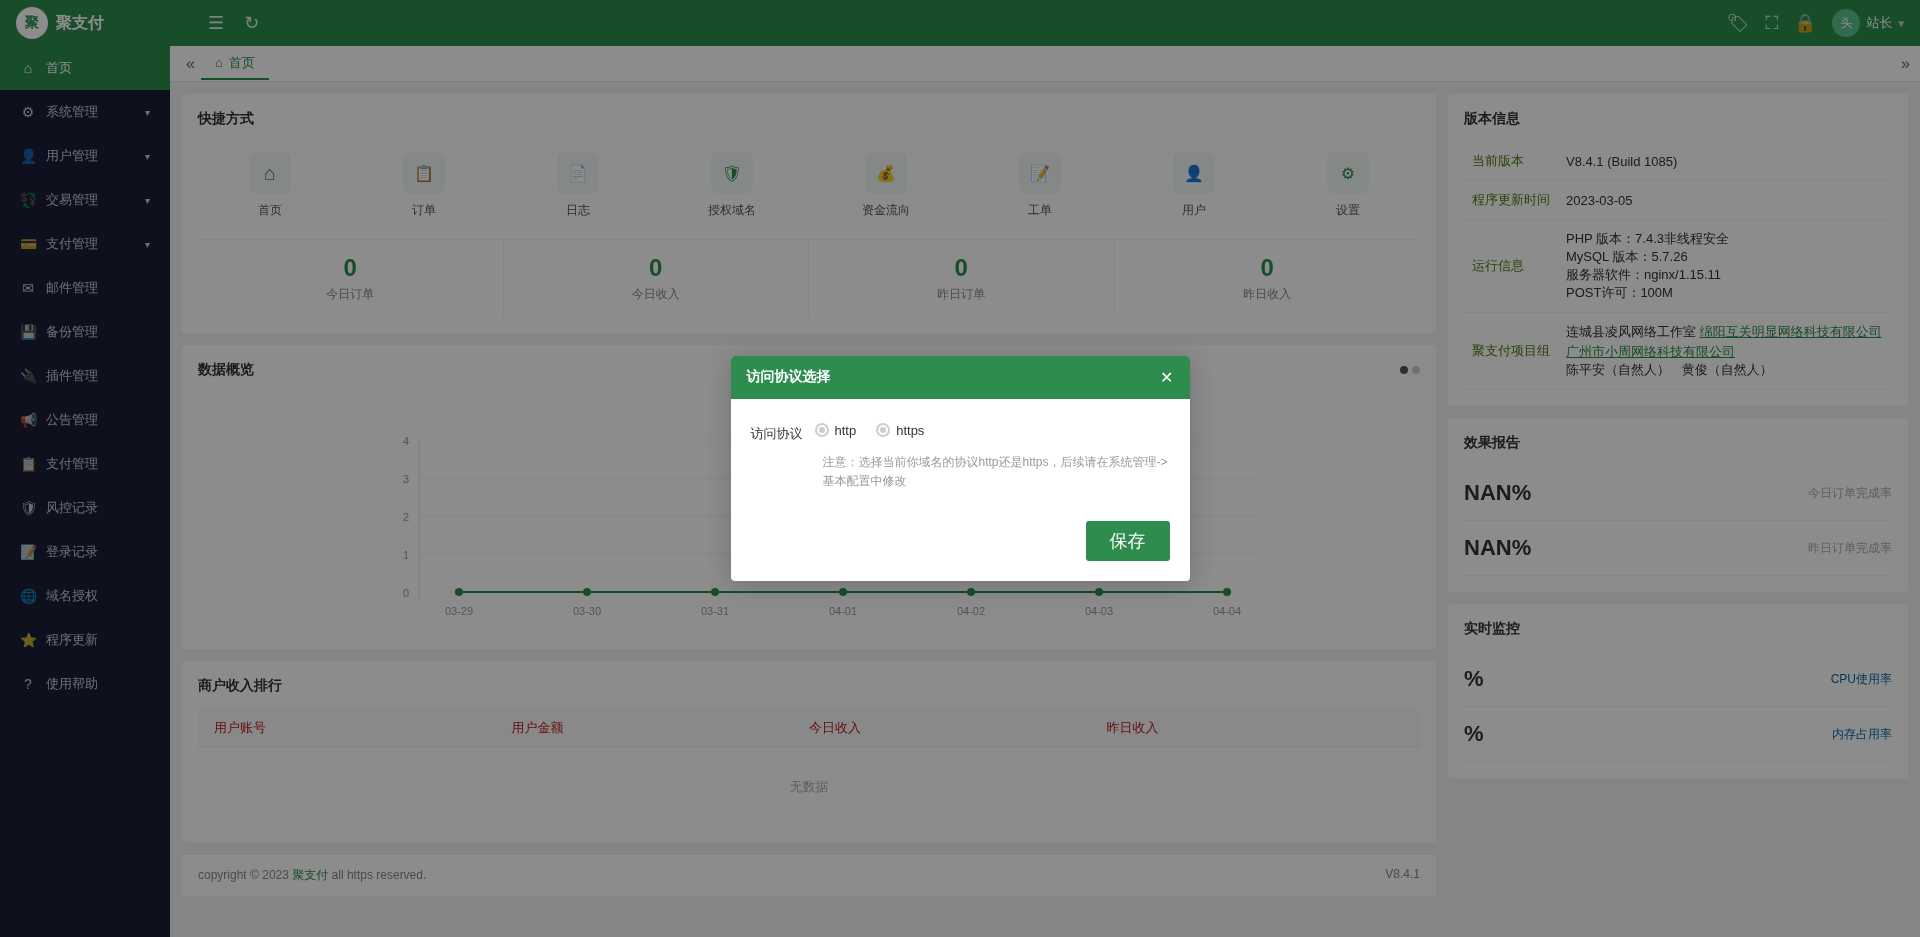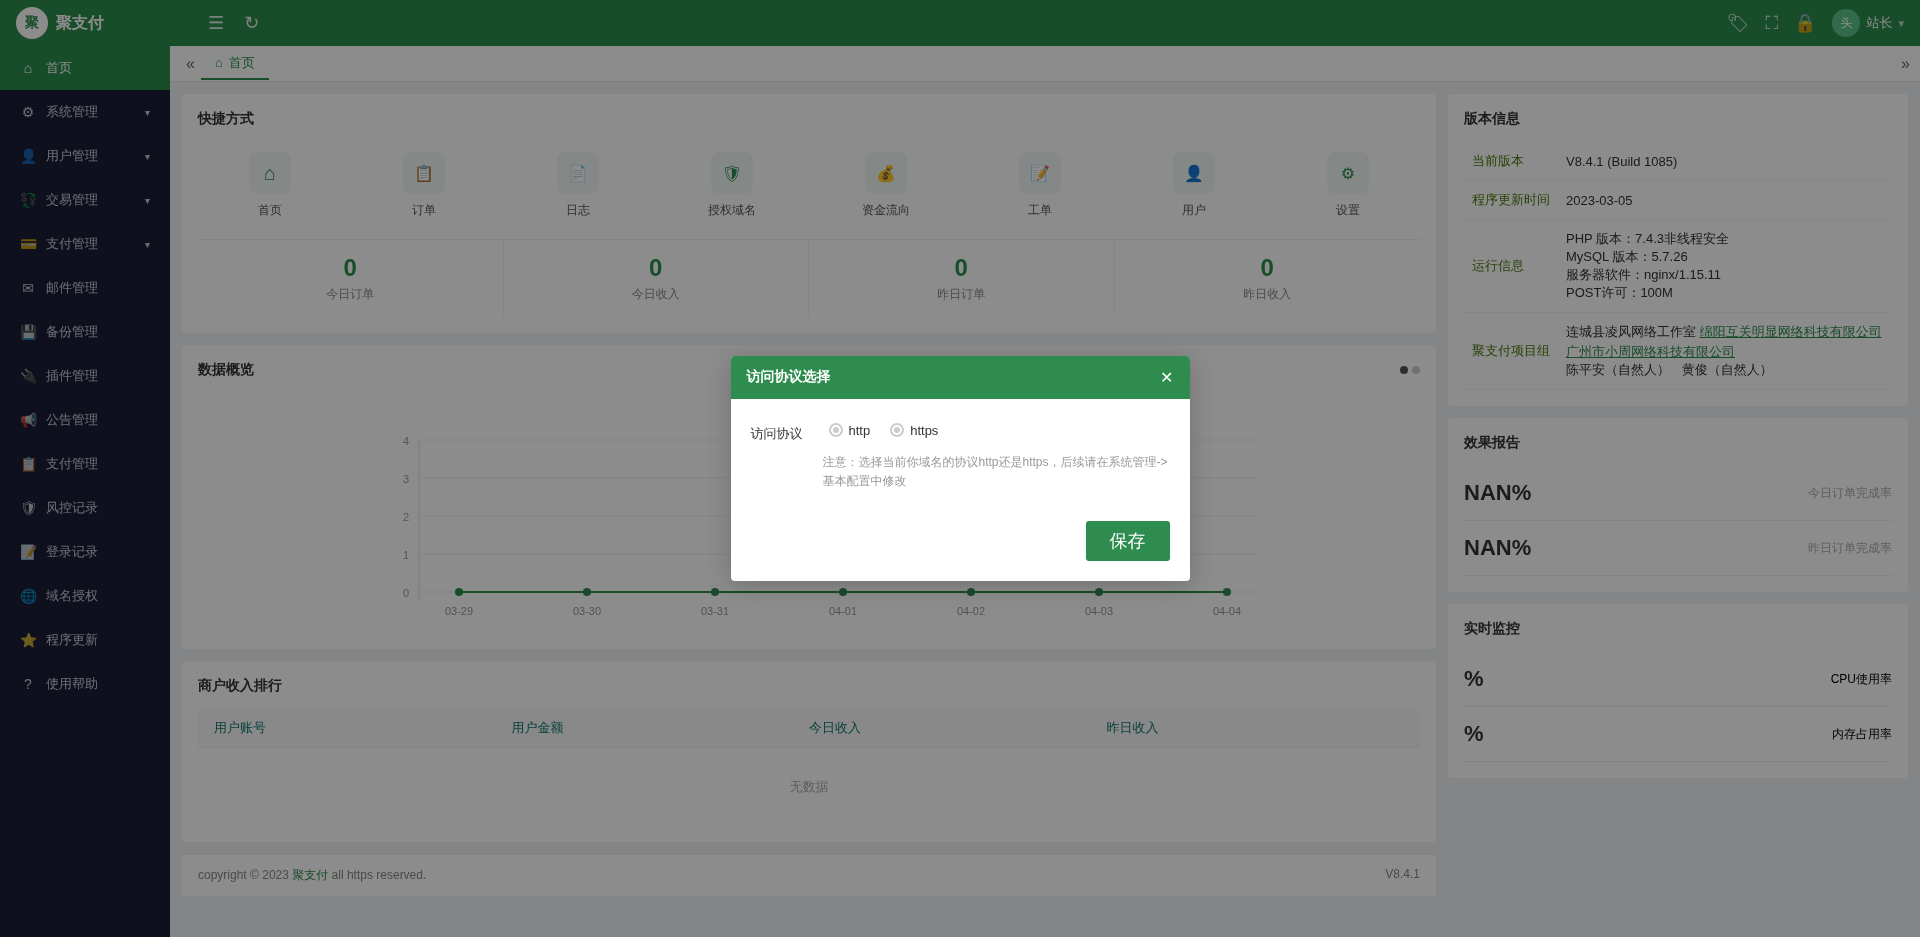--- a/index.html
+++ b/index.html
@@ -196,21 +196,21 @@
     .chart-svg { width: 100%; height: 200px; }
 
     
     .table-header {
       display: grid;
       grid-template-columns: 1fr 1fr 1fr 1fr;
       background: #fafafa;
       padding: 10px 16px;
       border-bottom: 1px solid #f0f0f0;
       font-size: 13px;
-      color: #0f766e;
+      color: #b91c1c;
     }
     .table-empty {
       text-align: center;
       padding: 30px;
       color: #aaa;
       font-size: 13px;
     }
 
     
     .info-table { width: 100%; border-collapse: collapse; }
@@ -231,21 +231,21 @@
 
     
     .monitor-item {
       padding: 14px 0;
       border-bottom: 1px solid #f0f0f0;
       display: flex;
       align-items: center;
       justify-content: space-between;
     }
     .monitor-value { font-size: 22px; font-weight: bold; color: #333; }
-    .monitor-label { font-size: 12px; color: #000000; text-align: center; }
+    .monitor-label { font-size: 12px; color: #0369a1; text-align: center; }
 
     
     .footer {
       background: #fff;
       border-top: 1px solid #eee;
       padding: 12px 16px;
       font-size: 12px;
       color: #888;
       display: flex;
       justify-content: space-between;
@@ -288,21 +288,21 @@
       cursor: pointer;
       font-size: 16px;
       background: none;
       border: none;
       color: #fff;
     }
     .modal-body { padding: 24px 20px 20px; }
     .modal-row {
       display: flex;
       align-items: flex-start;
-      gap: 18px;
+      gap: 4px;
       margin-bottom: 10px;
     }
     .modal-label { font-size: 13px; color: #333; white-space: nowrap; padding-top: 2px; min-width: 60px; }
     .modal-options { display: flex; align-items: center; gap: 20px; flex-wrap: wrap; }
     .radio-item { display: flex; align-items: center; gap: 6px; cursor: pointer; font-size: 13px; }
     .radio-circle {
       width: 14px; height: 14px;
       border-radius: 50%;
       border: 2px solid #ccc;
       display: flex; align-items: center; justify-content: center;

